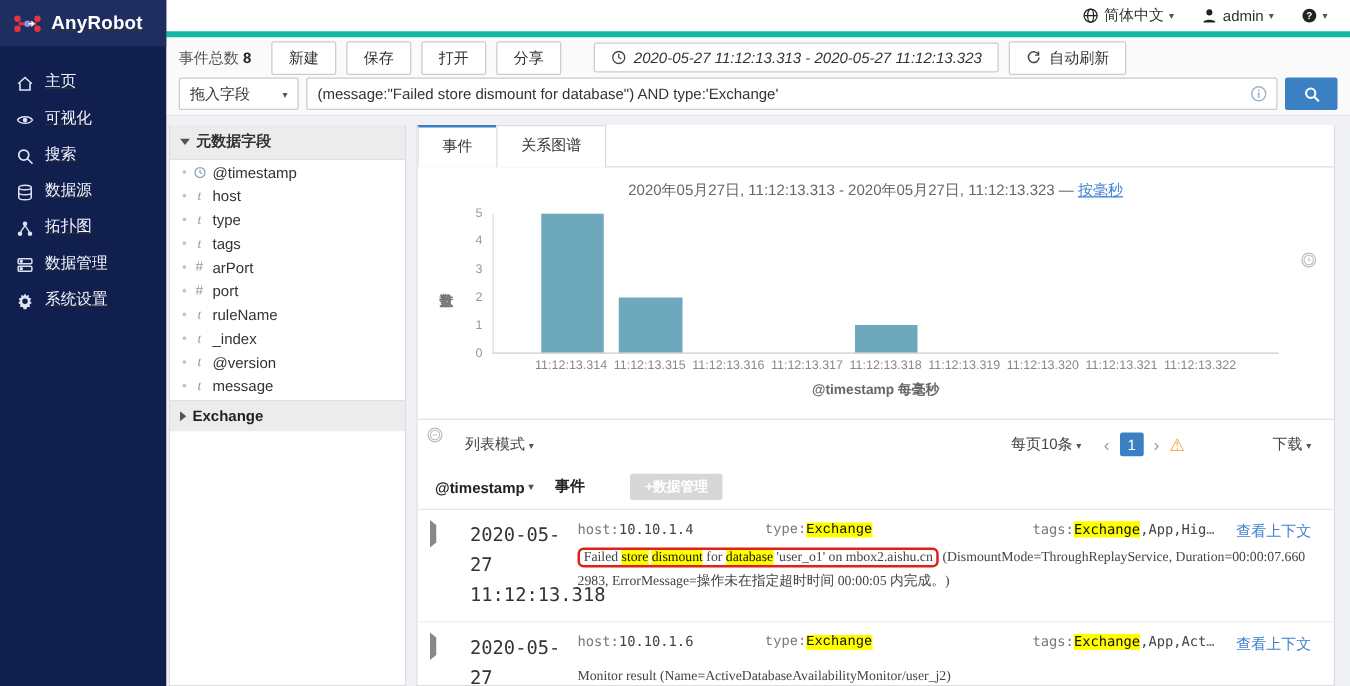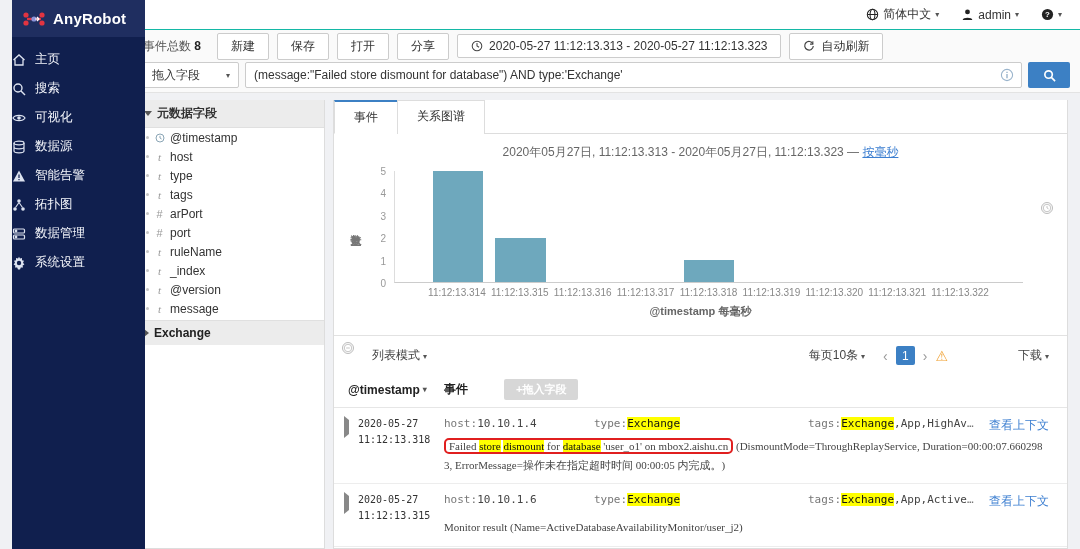--- a/index.html
+++ b/index.html
@@ -5,40 +5,40 @@
   :root{
     --navy:#101f4e; --navy-light:#1f2e60; --accent:#3c80c4; --link:#3d7fd1;
     --bar:#6ea8bd; --highlight:#ffff00; --warning:#f0a030; --annotation:#e01f1f; --brand:#e23441;
   }
   *{margin:0;padding:0;box-sizing:border-box;}
   html,body{width:1080px;height:549px;overflow:hidden;}
   body{font-family:"Liberation Sans",sans-serif;background:#f0f1f4;font-size:12px;color:#333;position:relative;}
   svg{display:block;}
 
   
-  .sidebar{position:absolute;left:12px;top:0;bottom:0;width:133px;background:var(--navy);z-index:5;}
+  .sidebar{position:absolute;left:0;top:0;bottom:0;width:133px;background:var(--navy);z-index:5;text-decoration:underline;}
   .logo{height:37px;background:var(--navy-light);display:flex;align-items:center;gap:7px;padding-left:10px;}
   .logo-text{color:#fff;font-weight:bold;font-size:15px;letter-spacing:.2px;}
   .nav{padding-top:8px;}
-  .nav-item{height:29px;display:flex;align-items:center;gap:9px;color:#f4f6fb;font-size:12.5px;cursor:pointer;}
+  .nav-item{height:29px;display:flex;align-items:flex-end;gap:9px;padding-left:13px;color:#f4f6fb;font-size:12.5px;cursor:pointer;}
   .nav-item .ic{width:14px;height:14px;color:#dde3f0;flex:0 0 14px;}
 
   
   .header{margin-left:133px;background:#fff;}
-  .hrow1{height:30px;display:flex;align-items:center;justify-content:flex-end;gap:22px;padding-right:18px;border-bottom:1px solid #14b8a6;}
+  .hrow1{height:30px;display:flex;align-items:center;justify-content:flex-end;gap:22px;padding-right:18px;border-bottom:5px solid #14b8a6;}
   .menu{display:flex;align-items:center;gap:4px;color:#333;font-size:12px;cursor:pointer;}
   .menu .ic{width:13px;height:13px;color:#222;}
   .caret{font-size:8px;color:#555;}
   .hrow2{height:32px;display:flex;align-items:center;gap:8px;padding:0 10px;background:#fafafa;}
   .total{color:#555;margin-right:8px;white-space:nowrap;}
   .total b{color:#222;}
   .btn{background:#fff;border:1px solid #ccc;border-radius:2px;padding:4px 13px;font-size:12px;color:#333;cursor:pointer;white-space:nowrap;}
   .btn.iconic{display:flex;align-items:center;gap:6px;}
   .btn .ic{width:12px;height:12px;color:#444;}
-  .timebox{margin-left:0;}
+  .timebox{margin-left:18px;font-style:italic;}
   .hrow3{height:31px;display:flex;align-items:center;gap:6px;padding:0 10px 4px 10px;background:#fafafa;border-bottom:1px solid #e3e3e3;}
   .scope{background:#fff;border:1px solid #ccc;border-radius:2px;height:26px;display:flex;align-items:center;justify-content:space-between;width:96px;padding:0 8px;cursor:pointer;}
   .query-wrap{position:relative;flex:1;height:26px;}
   .query-wrap input{width:100%;height:26px;border:1px solid #ccc;border-radius:2px;padding:0 30px 0 8px;font-size:12px;color:#333;font-family:"Liberation Sans",sans-serif;}
   .info-ic{position:absolute;right:8px;top:6px;width:14px;height:14px;color:#9ab4cc;cursor:pointer;}
   .search-btn{width:42px;height:26px;background:var(--accent);border:none;border-radius:2px;display:flex;align-items:center;justify-content:center;cursor:pointer;}
   .search-btn .ic{width:13px;height:13px;color:#fff;}
 
   
   .content{position:absolute;left:133px;top:93px;right:0;bottom:0;display:flex;gap:8px;padding:7px 12px 0 2px;}
@@ -89,27 +89,27 @@
   .warn{color:var(--warning);font-size:14px;line-height:1;cursor:pointer;}
 
   
   .thead{display:flex;align-items:center;padding:6px 18px 7px 14px;border-bottom:1px solid #e6e6e6;font-weight:bold;color:#222;}
   .th-ts{width:96px;display:flex;align-items:center;gap:3px;cursor:pointer;}
   .th-ev{width:60px;}
   .pill{background:#d7d7d7;color:#fff;border-radius:2px;padding:3px 12px;font-size:11px;cursor:pointer;}
   .mono{font-family:"DejaVu Sans Mono","Liberation Mono",monospace;}
   .event-row{display:flex;padding:8px 18px 9px 10px;border-bottom:1px solid #ededed;align-items:flex-start;}
   .expander{margin:4px 6px 0 0;flex:0 0 8px;cursor:pointer;}
-  .row-ts{width:86px;flex:0 0 86px;font-size:10px;line-height:1.6;color:#333;}
+  .row-ts{width:86px;flex:0 0 86px;font-size:15px;line-height:1.6;color:#333;margin-left:18px;}
   .row-body{flex:1;min-width:0;}
   .kv-line{display:flex;align-items:flex-start;font-size:11px;line-height:1.5;}
   .kv{color:#777;white-space:nowrap;overflow:hidden;}
   .kv .v{color:#444;}
   .kv-host{width:150px;flex:0 0 150px;}
-  .kv-type{width:214px;flex:0 0 214px;}
+  .kv-type{width:214px;flex:0 0 214px;font-family:Liberation Mono, monospace;}
   .kv-tags{flex:1;min-width:0;text-overflow:ellipsis;}
   .ctx-link{color:var(--link);font-size:12px;margin-left:14px;white-space:nowrap;cursor:pointer;font-family:"Liberation Sans",sans-serif;}
   .msg{font-size:11px;line-height:1.7;color:#444;margin-top:3px;max-width:600px;word-break:break-all;font-family:Liberation Serif, serif;}
   .hl{background:var(--highlight);color:#111;}
   .redbox{border:2px solid var(--annotation);border-radius:5px;padding:0 3px;display:inline;box-decoration-break:clone;}
 </style>
 </head>
 <body>
 
 <aside class="sidebar">
@@ -131,54 +131,44 @@
     <div class="nav-item">
       <span class="ic">
           <svg viewBox="0 0 14 14" fill="none" stroke="currentColor" stroke-width="1.3">
             <path d="M1.5 7 L7 2 L12.5 7 M3 6.5 V12 H11 V6.5"></path>
           </svg>
         </span>
       <span>主页</span>
     </div>
     <div class="nav-item">
       <span class="ic">
+          <svg viewBox="0 0 14 14" fill="none" stroke="currentColor" stroke-width="1.2">
+            <path d="M1 7 C3 3.5 11 3.5 13 7 C11 10.5 3 10.5 1 7 Z"></path>
+            <circle cx="7" cy="7" r="1.8" fill="currentColor" stroke="none"></circle>
+          </svg>
+        </span>
+      <span>可视化</span>
+    </div>
+    <div class="nav-item">
+      <span class="ic">
           <svg viewBox="0 0 14 14" fill="none" stroke="currentColor" stroke-width="1.4">
             <circle cx="6" cy="6" r="4"></circle>
             <path d="M9 9 L13 13"></path>
           </svg>
         </span>
       <span>搜索</span>
     </div>
     <div class="nav-item">
       <span class="ic">
           <svg viewBox="0 0 14 14" fill="none" stroke="currentColor" stroke-width="1.2">
-            <path d="M1 7 C3 3.5 11 3.5 13 7 C11 10.5 3 10.5 1 7 Z"></path>
-            <circle cx="7" cy="7" r="1.8" fill="currentColor" stroke="none"></circle>
-          </svg>
-        </span>
-      <span>可视化</span>
-    </div>
-    <div class="nav-item">
-      <span class="ic">
-          <svg viewBox="0 0 14 14" fill="none" stroke="currentColor" stroke-width="1.2">
             <ellipse cx="7" cy="3" rx="5" ry="1.8"></ellipse>
             <path d="M2 3 V11 C2 12 4.2 12.8 7 12.8 C9.8 12.8 12 12 12 11 V3 M2 7 C2 8 4.2 8.8 7 8.8 C9.8 8.8 12 8 12 7"></path>
           </svg>
         </span>
       <span>数据源</span>
-    </div>
-    <div class="nav-item">
-      <span class="ic">
-          <svg viewBox="0 0 14 14" fill="currentColor">
-            <path d="M7 1.5 L13 12.5 H1 Z"></path>
-            <rect x="6.4" y="5.5" width="1.2" height="3.5" fill="#101f4e"></rect>
-            <rect x="6.4" y="10" width="1.2" height="1.2" fill="#101f4e"></rect>
-          </svg>
-        </span>
-      <span>智能告警</span>
     </div>
     <div class="nav-item">
       <span class="ic">
           <svg viewBox="0 0 14 14" fill="currentColor">
             <circle cx="7" cy="3" r="1.8"></circle>
             <circle cx="3" cy="11" r="1.8"></circle>
             <circle cx="11" cy="11" r="1.8"></circle>
             <path d="M7 4.5 L3.5 9.5 M7 4.5 L10.5 9.5" stroke="currentColor" stroke-width="1.1" fill="none"></path>
           </svg>
         </span>
@@ -423,21 +413,21 @@
       </span>
       <span class="ctl"><span>下载</span><span class="caret">▾</span></span>
     </div>
 
     <div class="thead">
       <span class="th-ts">
           <span>@timestamp</span>
           <span class="caret">▾</span>
         </span>
       <span class="th-ev">事件</span>
-      <span class="pill">+拖入字段</span>
+      <span class="pill">+数据管理</span>
     </div>
 
     <div class="event-row">
       <span class="expander"><span class="tri-right" style="border-left-color:#888;"></span></span>
       <span class="row-ts mono"><span>2020-05-27</span><br><span>11:12:13.318</span></span>
       <span class="row-body">
         <span class="kv-line">
           <span class="kv kv-host mono"><span>host:</span><span class="v"><span>10.10.1.4</span></span></span>
           <span class="kv kv-type mono"><span>type:</span><span class="v"><span class="hl">Exchange</span></span></span>
           <span class="kv kv-tags mono"><span>tags:</span><span class="v"><span class="hl">Exchange</span><span>,App,HighAvailabi…</span></span></span>

